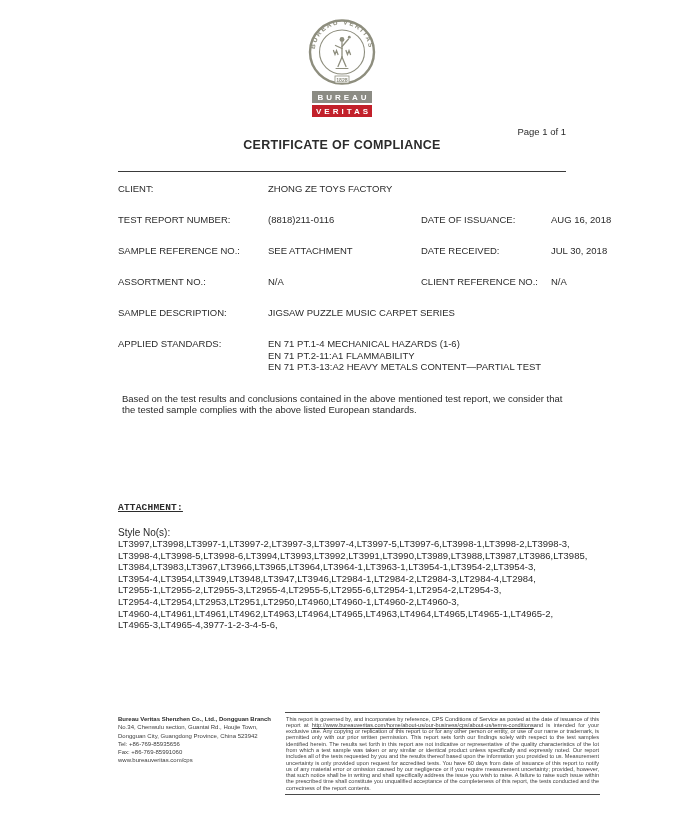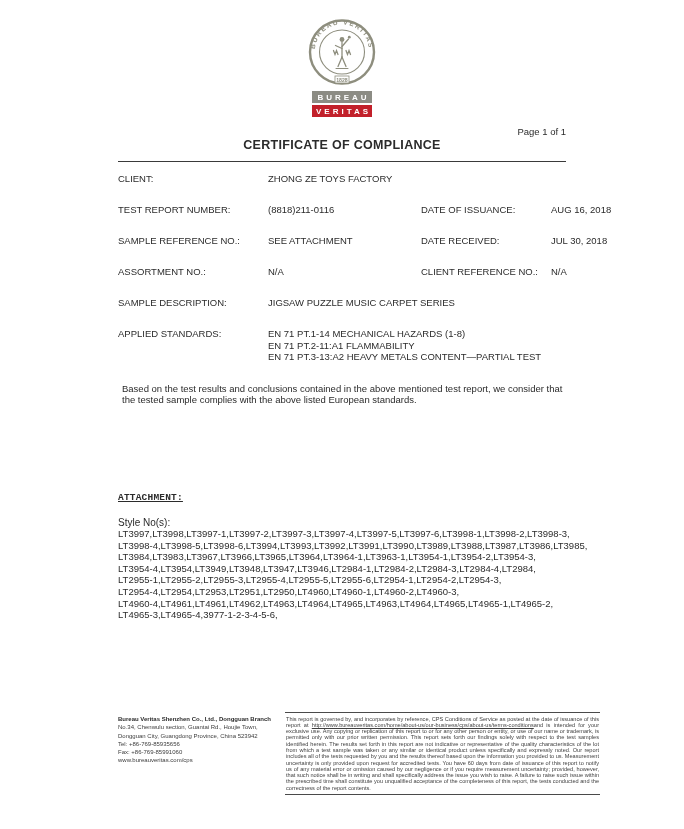--- a/index.html
+++ b/index.html
@@ -29,21 +29,21 @@
   .logo-bar.gray { background: #8c8c84; margin-top: 3px; }
   .logo-bar.red  { background: #c2202a; }
   
   .content {
     position: absolute;
     left: 118px; top: 126px; width: 448px;
   }
   .page-num { text-align: right; font-size: 9.5px; line-height: 12px; }
   .title {
     text-align: center; font-weight: bold; font-size: 12.5px;
-    line-height: 14px; padding-bottom: 9px;
+    line-height: 14px; padding-bottom: 19px;
     border-bottom: 1px solid #3a3a3a; letter-spacing: 0.3px;
   }
   .fields { margin-top: 11px; font-size: 9.5px; }
   .frow {
     display: grid;
     grid-template-columns: 137px 140px 117px 1fr;
     line-height: 12px;
     margin-bottom: 19px;
     white-space: nowrap;
     gap: 13px;
@@ -153,21 +153,21 @@
       </div>
 
       <div class="frow">
         <div>SAMPLE DESCRIPTION:</div>
         <div class="span3">JIGSAW PUZZLE MUSIC CARPET SERIES</div>
       </div>
 
       <div class="frow">
         <div>APPLIED STANDARDS:</div>
         <div class="span3 std-lines">
-          <div>EN 71 PT.1-14 MECHANICAL HAZARDS (1-8)</div>
+          <div>EN 71 PT.1-4 MECHANICAL HAZARDS (1-6)</div>
           <div>EN 71 PT.2-11:A1 FLAMMABILITY</div>
           <div>EN 71 PT.3-13:A2 HEAVY METALS CONTENT—PARTIAL TEST</div>
         </div>
       </div>
     </div>
 
     <div class="statement">Based on the test results and conclusions contained in the above mentioned test report, we consider that the tested sample complies with the above listed European standards.</div>
 
     <div class="attachment-heading">ATTACHMENT:</div>
     <div class="style-label">Style No(s):</div>

